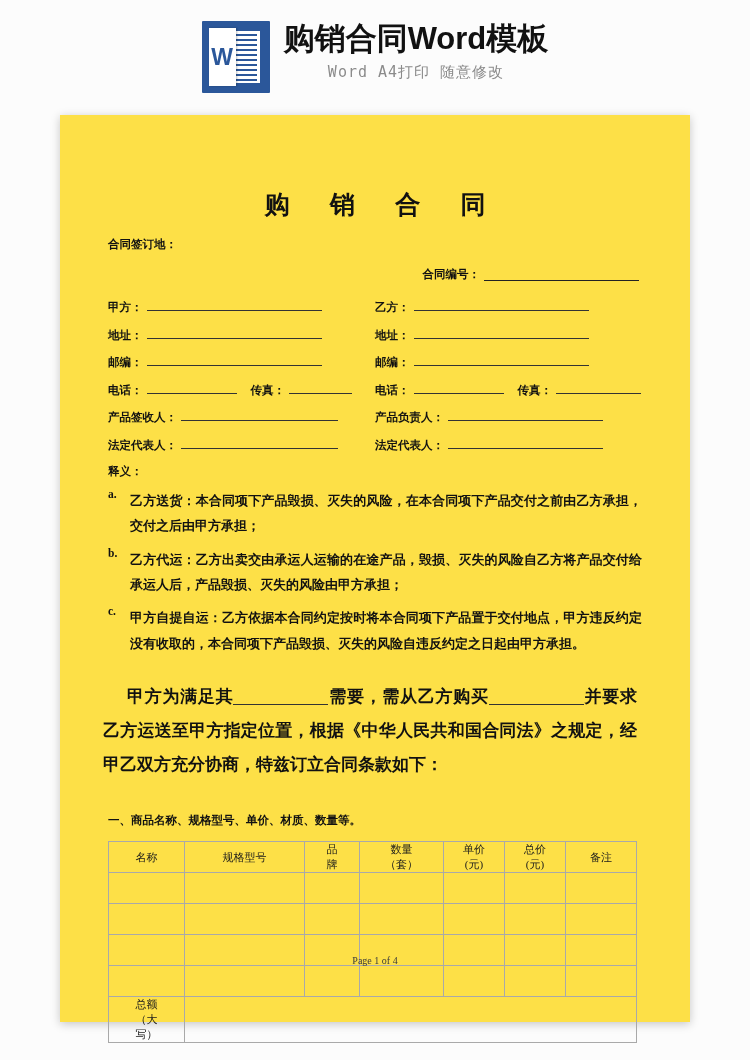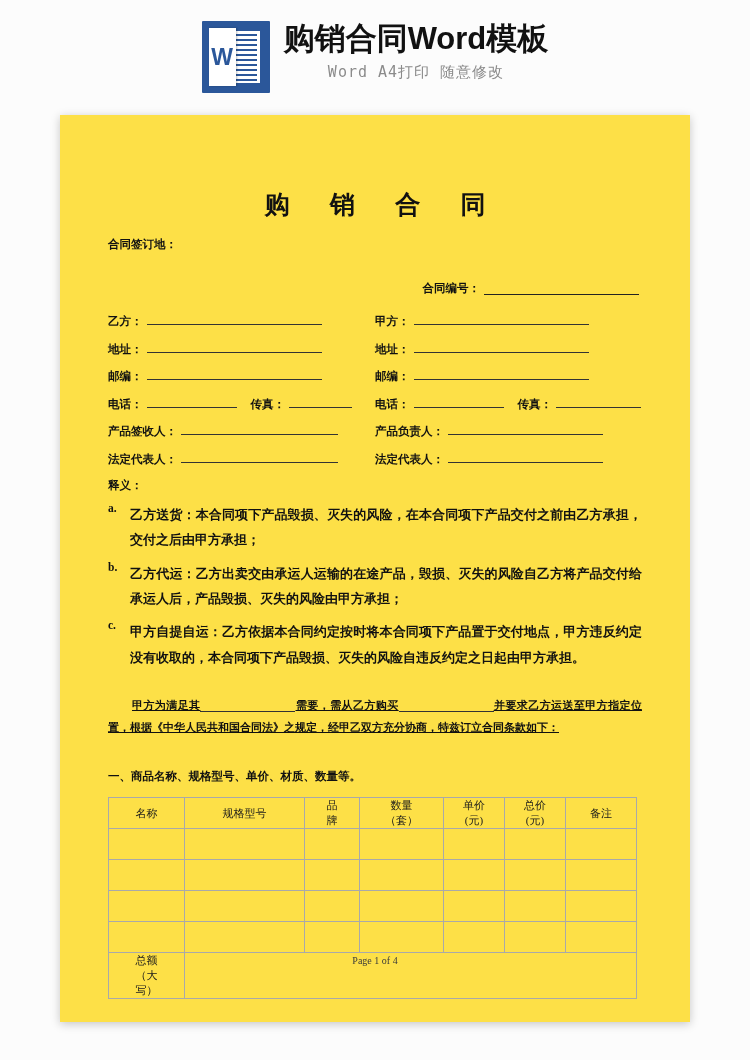--- a/index.html
+++ b/index.html
@@ -124,21 +124,21 @@
 
   .sign-place {
     margin-top: 16px;
     font-size: 11.5px;
     font-weight: bold;
     color: #111;
     margin-left: 5px;
   }
 
   .contract-no {
-    margin-top: 29px;
+    margin-top: 15px;
     text-align: right;
     font-size: 11.5px;
     font-weight: bold;
     color: #111;
     padding-right: 8px;
   }
   .contract-no .ul { display:inline-block; border-bottom: 1.4px solid #222; width: 155px; vertical-align: -3px; margin-left: 4px;}
 
   
   .parties {
@@ -197,29 +197,27 @@
     font-weight: bold;
     color: #111;
     line-height: 1.95;
     text-align: justify;
     width: 512px;
   }
 
   
   .preamble {
     margin-top: 24px;
-    margin-left: 5px;
     width: 534px;
-    font-size: 11px;
+    font-size: 17px;
     font-weight: bold;
     color: #111;
     line-height: 2.0;
     text-align: justify;
     text-indent: 24px;
-    text-decoration: underline;
   }
   .blank-ul {
     display: inline-block;
     border-bottom: 1.2px solid #333;
     width: 95px;
     vertical-align: -3px;
   }
 
   
   .sec-head {
@@ -304,25 +302,25 @@
     <div class="sign-place">合同签订地：</div>
 
     <div class="contract-no">
       <span>合同编号：</span><span class="ul"></span>
     </div>
 
     <div class="parties">
 
       <div class="prow">
         <div class="pcol">
+          <span class="plabel">甲方：</span>
+          <span class="pline w-long"></span>
+        </div>
+        <div class="pcol">
           <span class="plabel">乙方：</span>
-          <span class="pline w-long"></span>
-        </div>
-        <div class="pcol">
-          <span class="plabel">甲方：</span>
           <span class="pline w-long"></span>
         </div>
       </div>
 
       <div class="prow">
         <div class="pcol">
           <span class="plabel">地址：</span>
           <span class="pline w-long"></span>
         </div>
         <div class="pcol">

